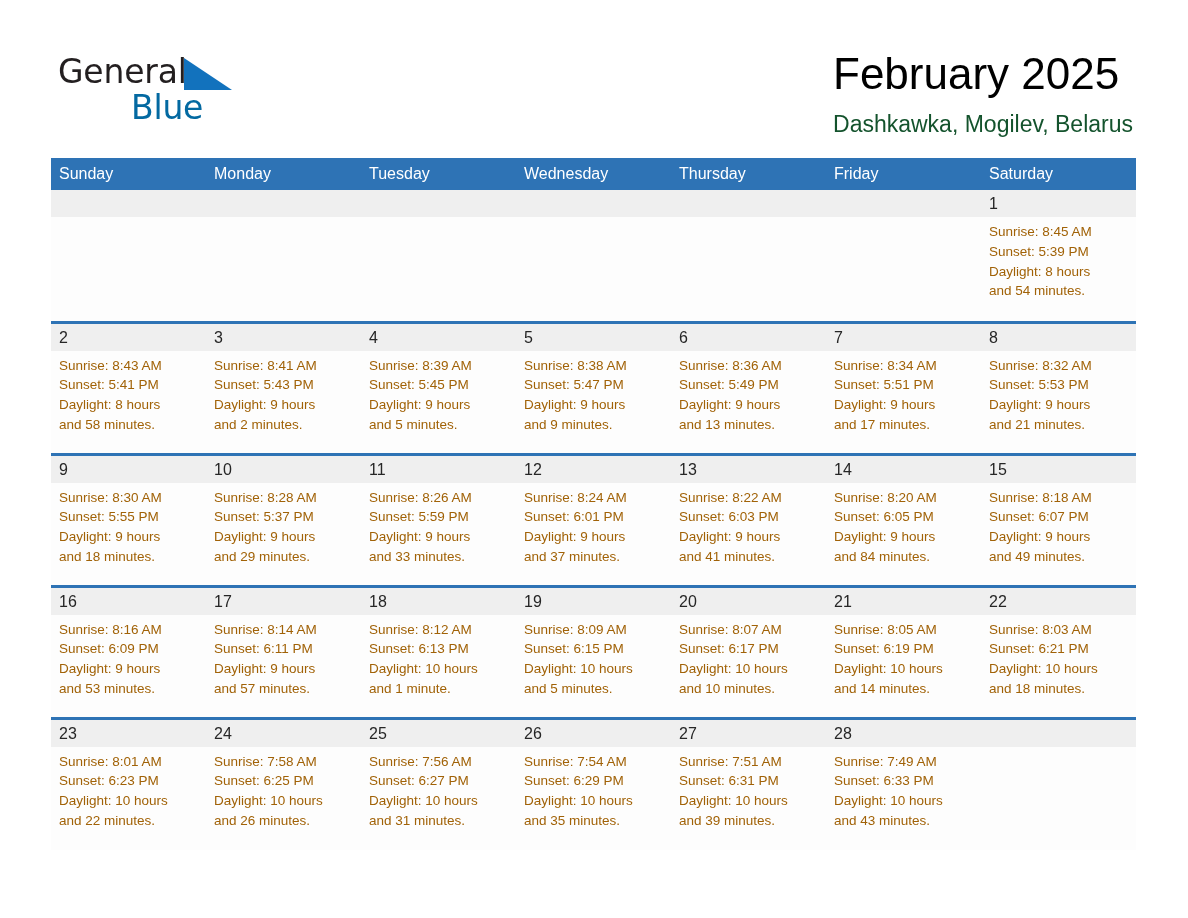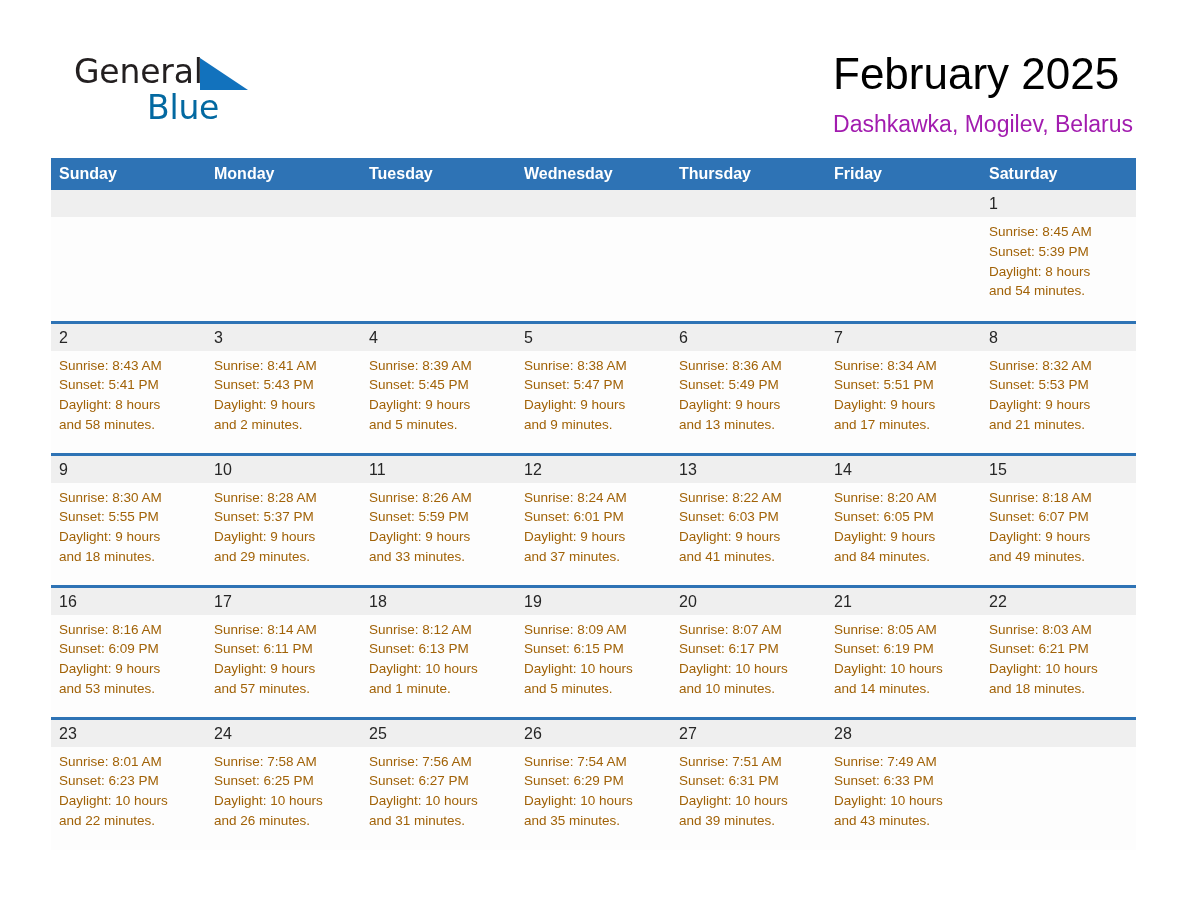--- a/index.html
+++ b/index.html
@@ -23,21 +23,20 @@
 
   
   .header {
     position: absolute;
     top: 0;
     left: 0;
     right: 0;
     height: 152px;
     padding: 0 52px;
     box-sizing: border-box;
-    margin-left: 16px;
   }
   .brand {
     position: absolute;
     left: 58px;
     top: 52px;
     width: 260px;
     height: 76px;
   }
   .brand-row1 {
     position: relative;
@@ -81,40 +80,40 @@
   .cal-title {
     font-size: 44px;
     font-weight: 400;
     color: #000000;
     line-height: 52px;
     white-space: nowrap;
   }
   .cal-subtitle {
     font-size: 23px;
     font-weight: 400;
-    color: #a21caf;
+    color: #14532d;
     line-height: 30px;
     margin-top: 9px;
     white-space: nowrap;
   }
 
   
   .calendar {
     position: absolute;
     left: 51px;
     top: 158px;
     width: 1085px;
     border-collapse: collapse;
     table-layout: fixed;
   }
   .calendar th {
     background: #2e73b5;
     color: #ffffff;
     font-size: 16px;
-    font-weight: 700;
+    font-weight: 400;
     text-align: left;
     padding: 6px 0 7px 8px;
     height: 19px;
     vertical-align: middle;
   }
   .calendar col {
     width: 155px;
   }
 
   .daycell {

